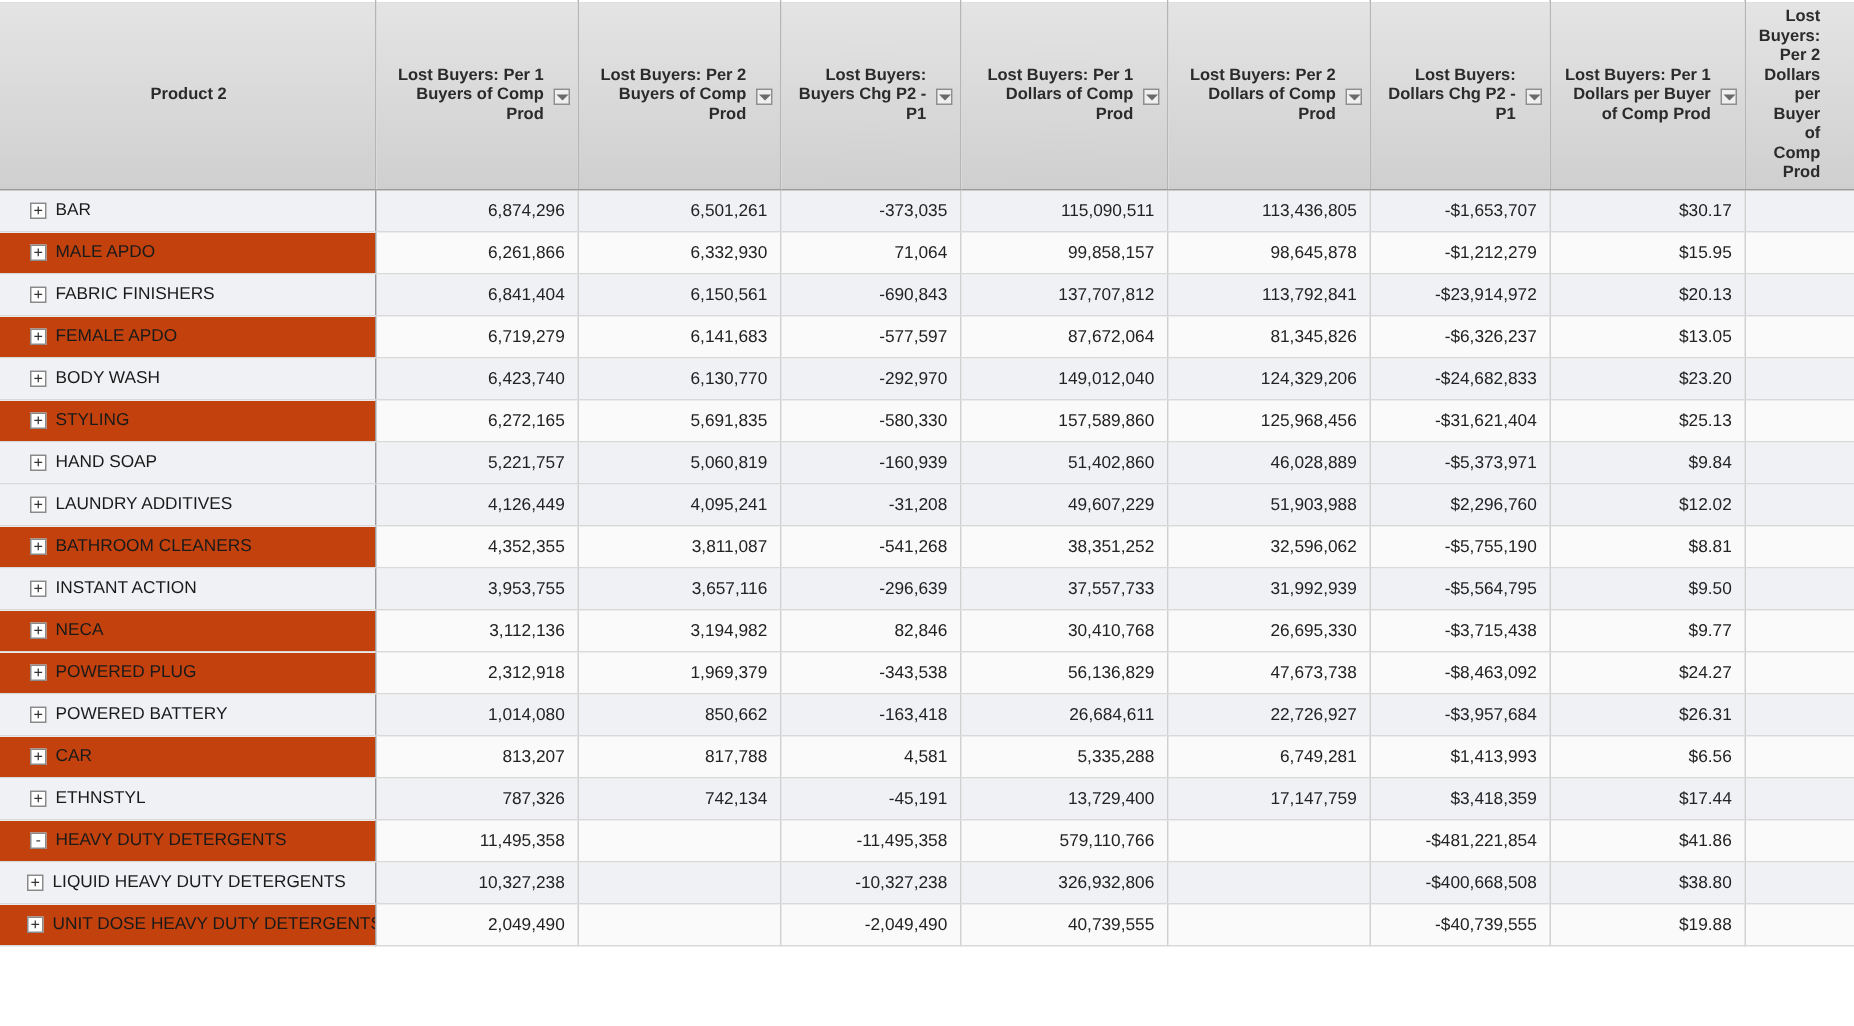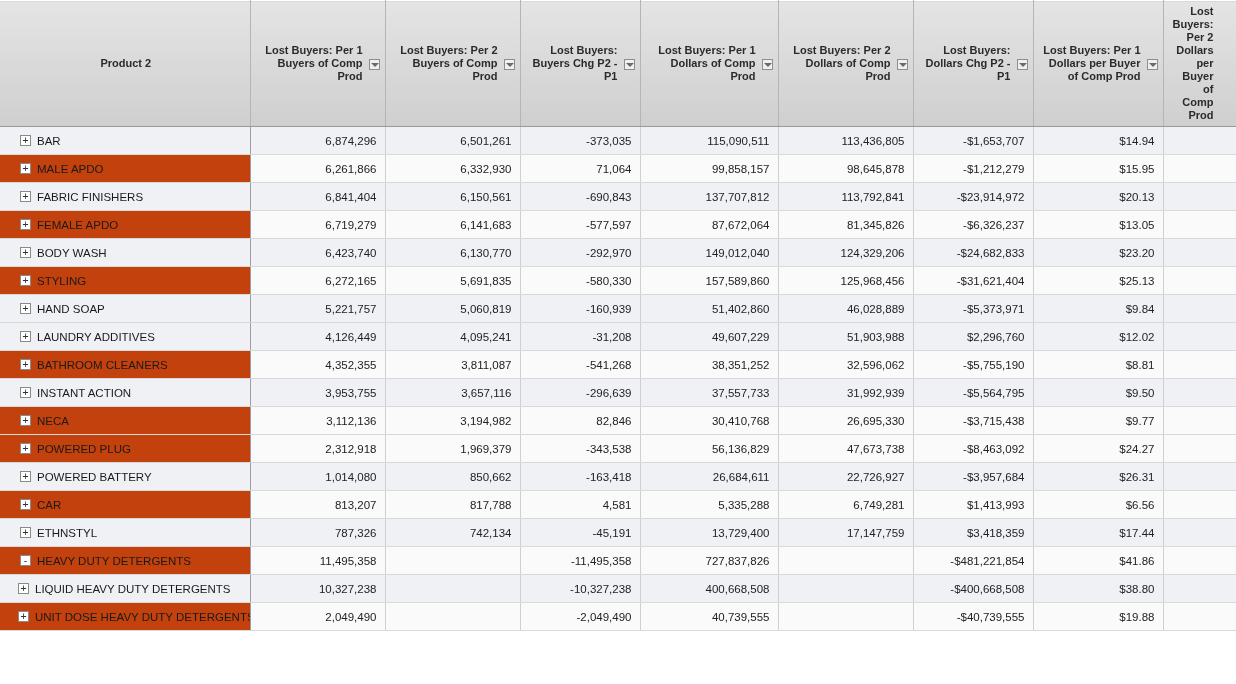--- a/index.html
+++ b/index.html
@@ -179,21 +179,21 @@
     </thead>
     <tbody id="tbody">
         <tr class="odd">
           <td class="label"><span class="exp">+</span><span class="lbl-txt">BAR</span></td>
           <td>6,874,296</td>
           <td>6,501,261</td>
           <td>-373,035</td>
           <td>115,090,511</td>
           <td>113,436,805</td>
           <td>-$1,653,707</td>
-          <td>$14.94</td>
+          <td>$30.17</td>
           <td></td>
         </tr>
         <tr class="even">
           <td class="label"><span class="exp">+</span><span class="lbl-txt">MALE APDO</span></td>
           <td>6,261,866</td>
           <td>6,332,930</td>
           <td>71,064</td>
           <td>99,858,157</td>
           <td>98,645,878</td>
           <td>-$1,212,279</td>
@@ -341,32 +341,32 @@
           <td>17,147,759</td>
           <td>$3,418,359</td>
           <td>$17.44</td>
           <td></td>
         </tr>
         <tr class="even">
           <td class="label"><span class="exp">-</span><span class="lbl-txt">HEAVY DUTY DETERGENTS</span></td>
           <td>11,495,358</td>
           <td></td>
           <td>-11,495,358</td>
-          <td>727,837,826</td>
+          <td>579,110,766</td>
           <td></td>
           <td>-$481,221,854</td>
           <td>$41.86</td>
           <td></td>
         </tr>
         <tr class="odd">
           <td class="label indent1"><span class="exp">+</span><span class="lbl-txt">LIQUID HEAVY DUTY DETERGENTS</span></td>
           <td>10,327,238</td>
           <td></td>
           <td>-10,327,238</td>
-          <td>400,668,508</td>
+          <td>326,932,806</td>
           <td></td>
           <td>-$400,668,508</td>
           <td>$38.80</td>
           <td></td>
         </tr>
         <tr class="even">
           <td class="label indent1"><span class="exp">+</span><span class="lbl-txt">UNIT DOSE HEAVY DUTY DETERGENTS</span></td>
           <td>2,049,490</td>
           <td></td>
           <td>-2,049,490</td>

